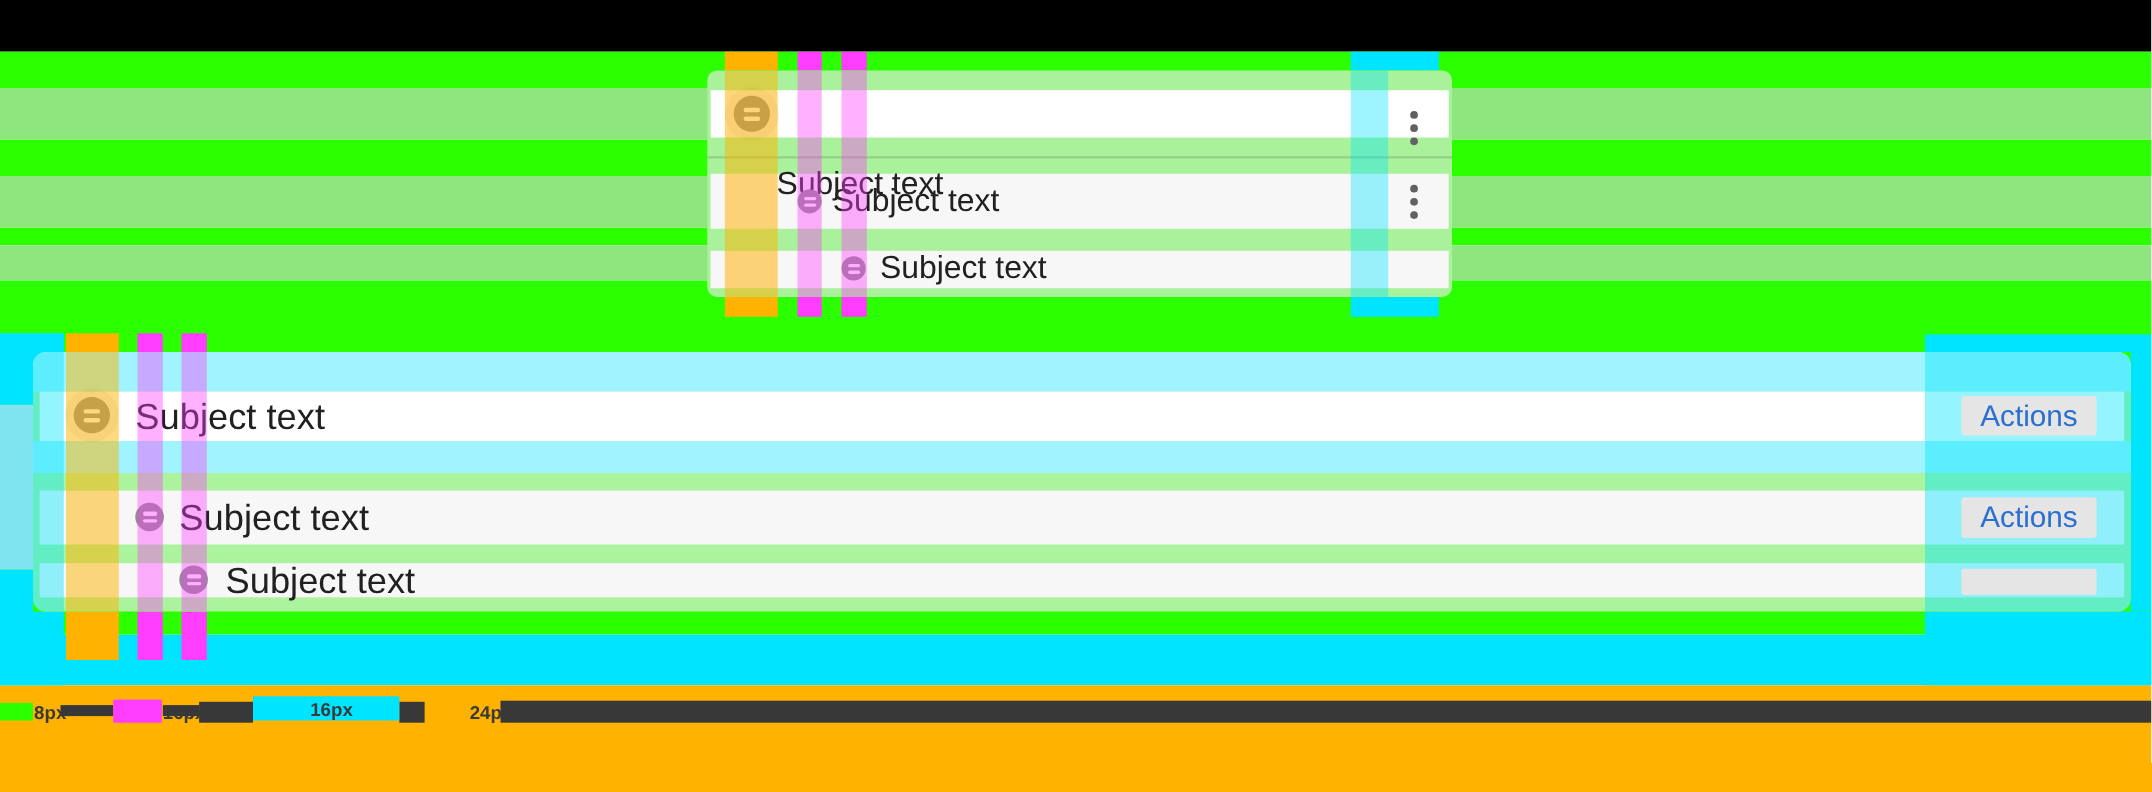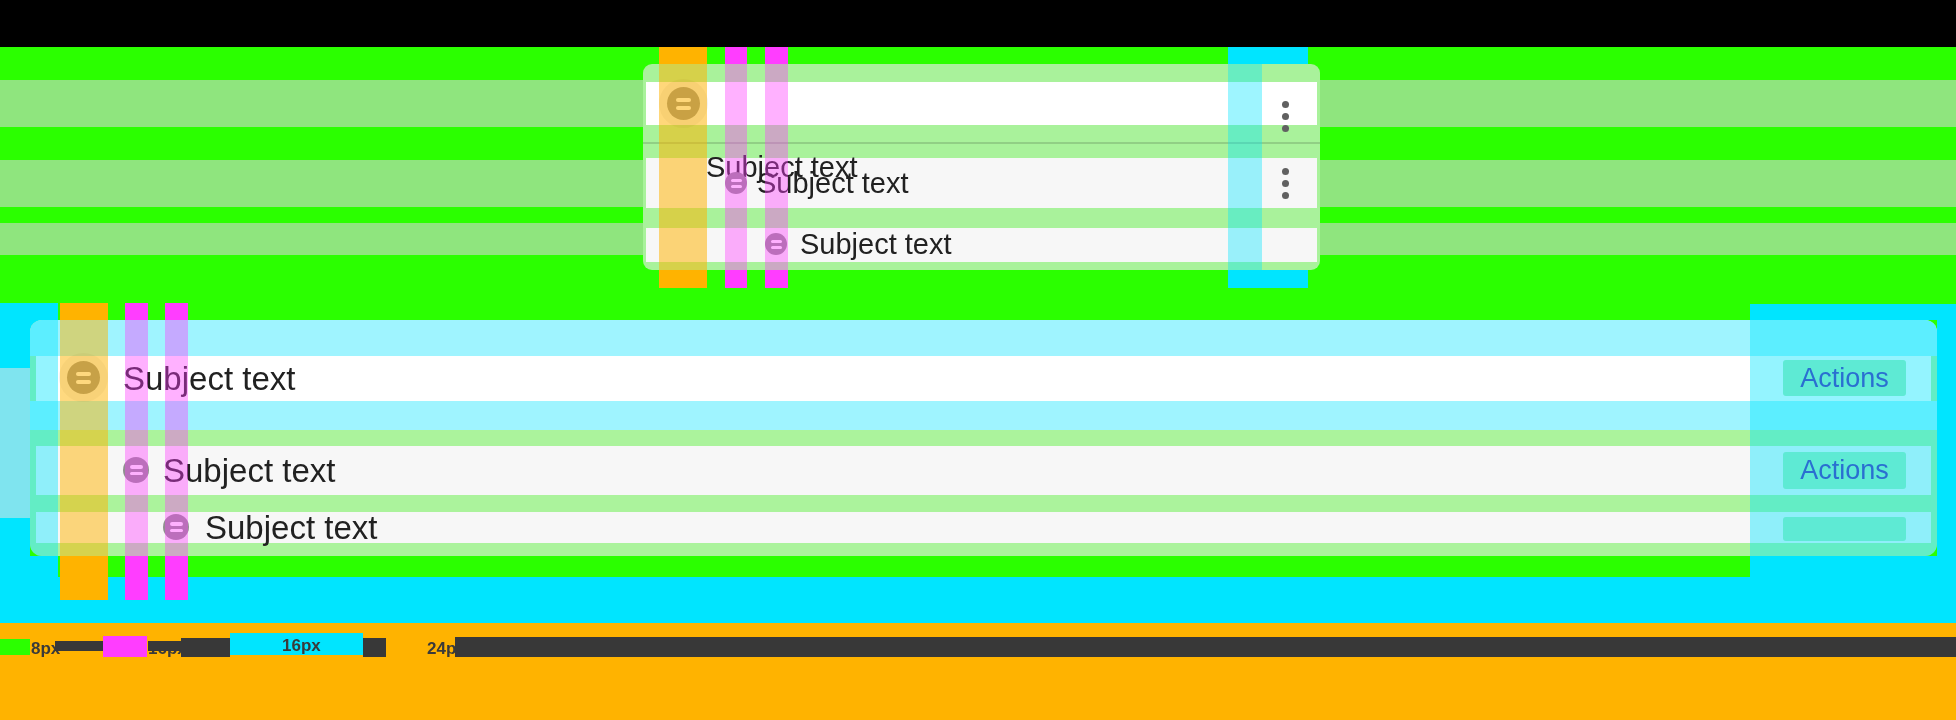--- a/index.html
+++ b/index.html
@@ -7,21 +7,21 @@
           font-family:"Liberation Sans",sans-serif;}
   .abs{position:absolute;}
   .card{position:absolute;overflow:hidden;}
   .row-label{color:#212121;white-space:nowrap;}
   .avatar{position:absolute;border-radius:50%;background:#8F8F8F;display:flex;flex-direction:column;
           justify-content:center;align-items:center;}
   .avatar .bar{background:#FDFDFD;border-radius:3px;}
   .halo{position:absolute;border-radius:50%;background:rgba(0,0,0,0.055);}
   .kebab{position:absolute;display:flex;flex-direction:column;align-items:center;}
   .kebab .dot{width:7px;height:7px;border-radius:50%;background:#616161;}
-  .chip{position:absolute;background:#5eead4;border-radius:3px;display:flex;align-items:center;justify-content:center;text-align:center;}
+  .chip{position:absolute;background:#e5e5e5;border-radius:3px;display:flex;align-items:center;justify-content:center;text-align:center;}
   .chip span{color:#2A6FD1;font-size:27px;}
   .legend-label{position:absolute;font-size:17px;font-weight:bold;color:#3A3A3A;white-space:nowrap;}
 </style>
 </head>
 <body>
 
 <div id="screen">
 
   <div class="abs" style="left:0;top:0;width:1956px;height:47px;background:#000;"></div>
   <div class="abs" style="left:0;top:47px;width:1956px;height:33px;background:#2BFF00;"></div>

